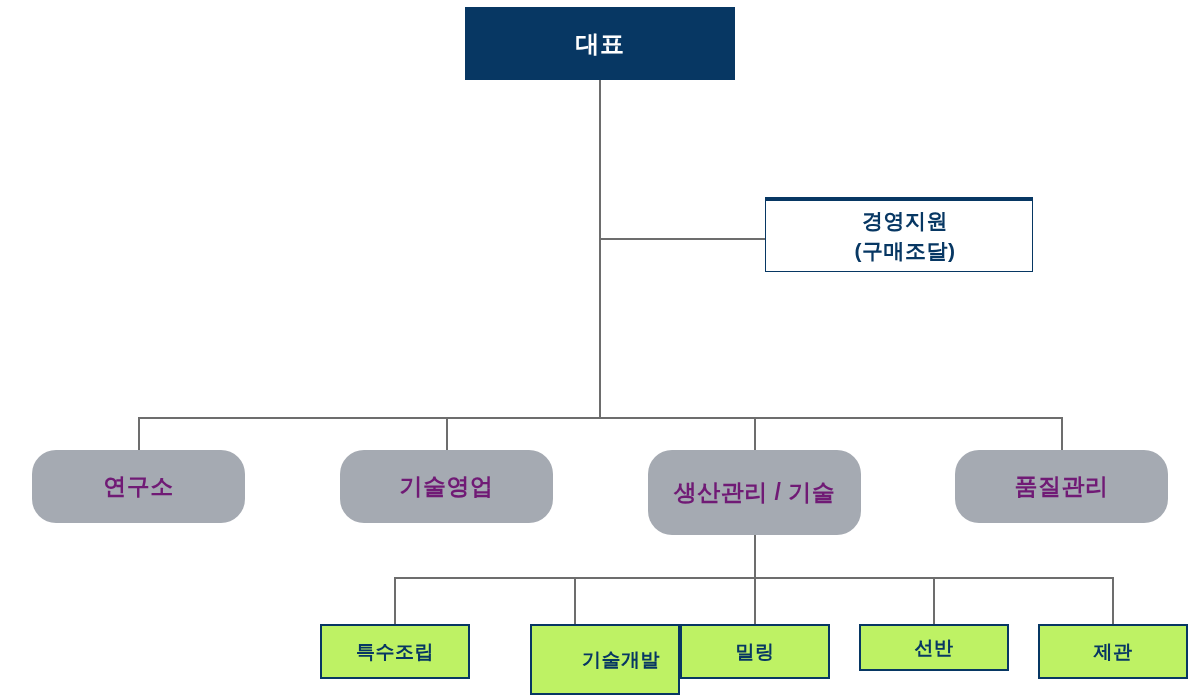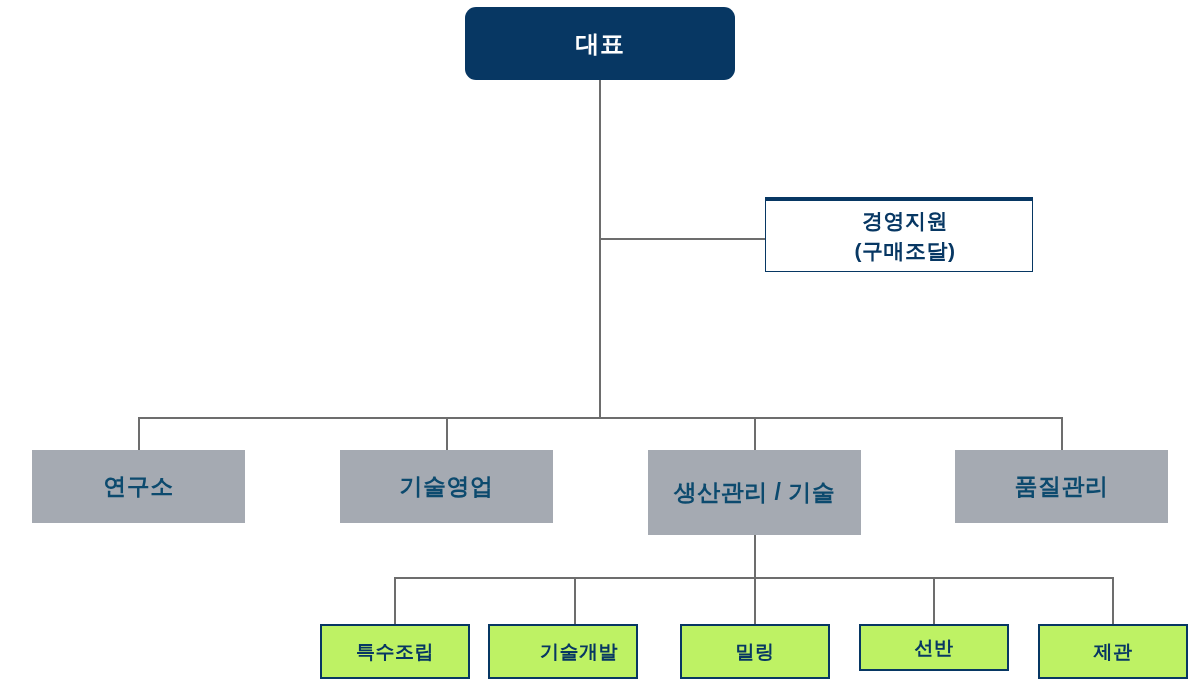--- a/index.html
+++ b/index.html
@@ -22,38 +22,38 @@
     align-items: center;
     justify-content: center;
     text-align: center;
     letter-spacing: 0.5px;
   }
   .node-root {
     background: var(--navy);
     color: #ffffff;
     font-size: 24px;
     font-weight: 700;
-    border-radius: 11px;
   }
   .node-staff {
     background: #ffffff;
     border: 1.5px solid var(--navy);
     border-top-width: 4px;
     color: var(--navy);
     font-size: 21px;
     font-weight: 600;
     flex-direction: column;
     line-height: 1.45;
     padding-left: 12px;
   }
   .node-dept {
     background: var(--gray);
-    color: #0c4a6e;
+    color: #701a75;
     font-size: 23px;
     font-weight: 600;
+    border-radius: 24px;
   }
   .node-team {
     background: #bef264;
     border: 2px solid var(--navy);
     color: var(--navy);
     font-size: 19px;
     font-weight: 600;
   }
   .line {
     position: absolute;
@@ -98,21 +98,21 @@
   <div class="node node-dept" style="left:648px; top:450px; width:213px; height:85px;">
     <span>생산관리 / 기술</span>
   </div>
   <div class="node node-dept" style="left:955px; top:450px; width:213px; height:73px;">
     <span>품질관리</span>
   </div>
 
   <div class="node node-team" style="left:320px; top:624px; width:150px; height:55px;">
     <span>특수조립</span>
   </div>
-  <div class="node node-team" style="left:488px; top:624px; width:150px; height:55px;padding-left:32px;">
+  <div class="node node-team" style="left:530px; top:624px; width:150px; height:71px;padding-left:32px;">
     <span>기술개발</span>
   </div>
   <div class="node node-team" style="left:680px; top:624px; width:150px; height:55px;">
     <span>밀링</span>
   </div>
   <div class="node node-team" style="left:859px; top:624px; width:150px; height:47px;">
     <span>선반</span>
   </div>
   <div class="node node-team" style="left:1038px; top:624px; width:150px; height:55px;">
     <span>제관</span>

